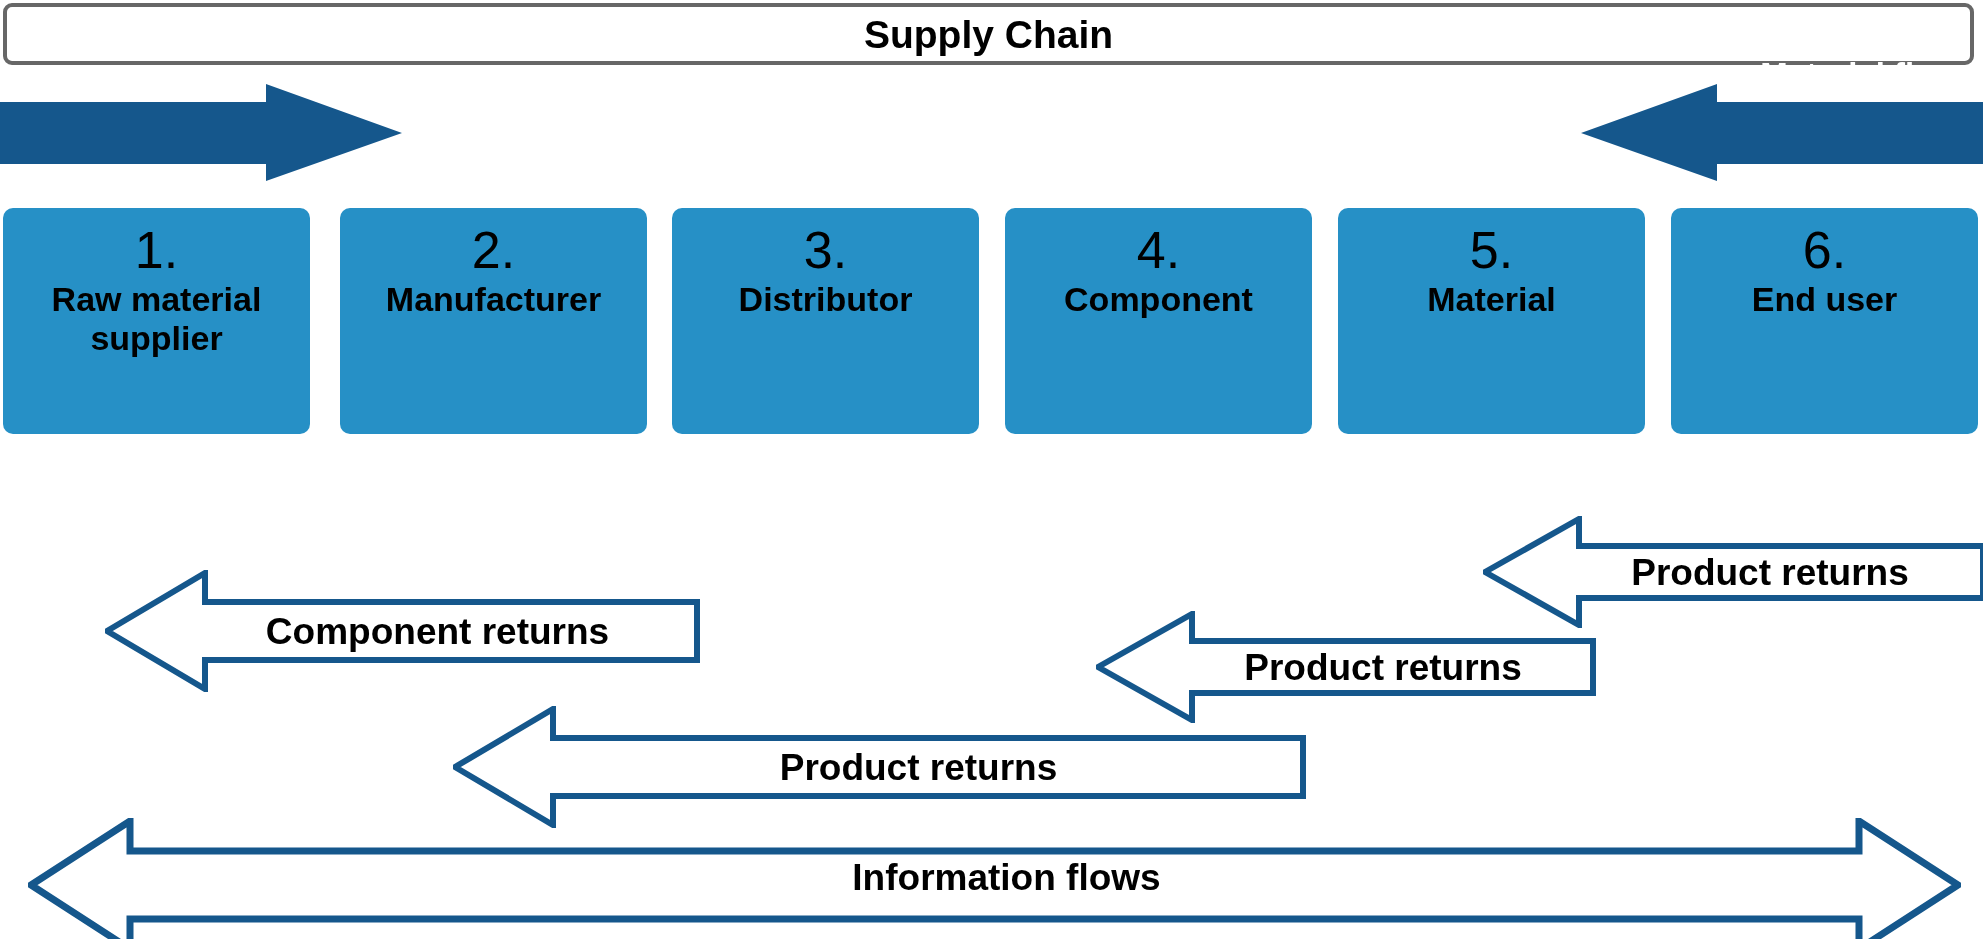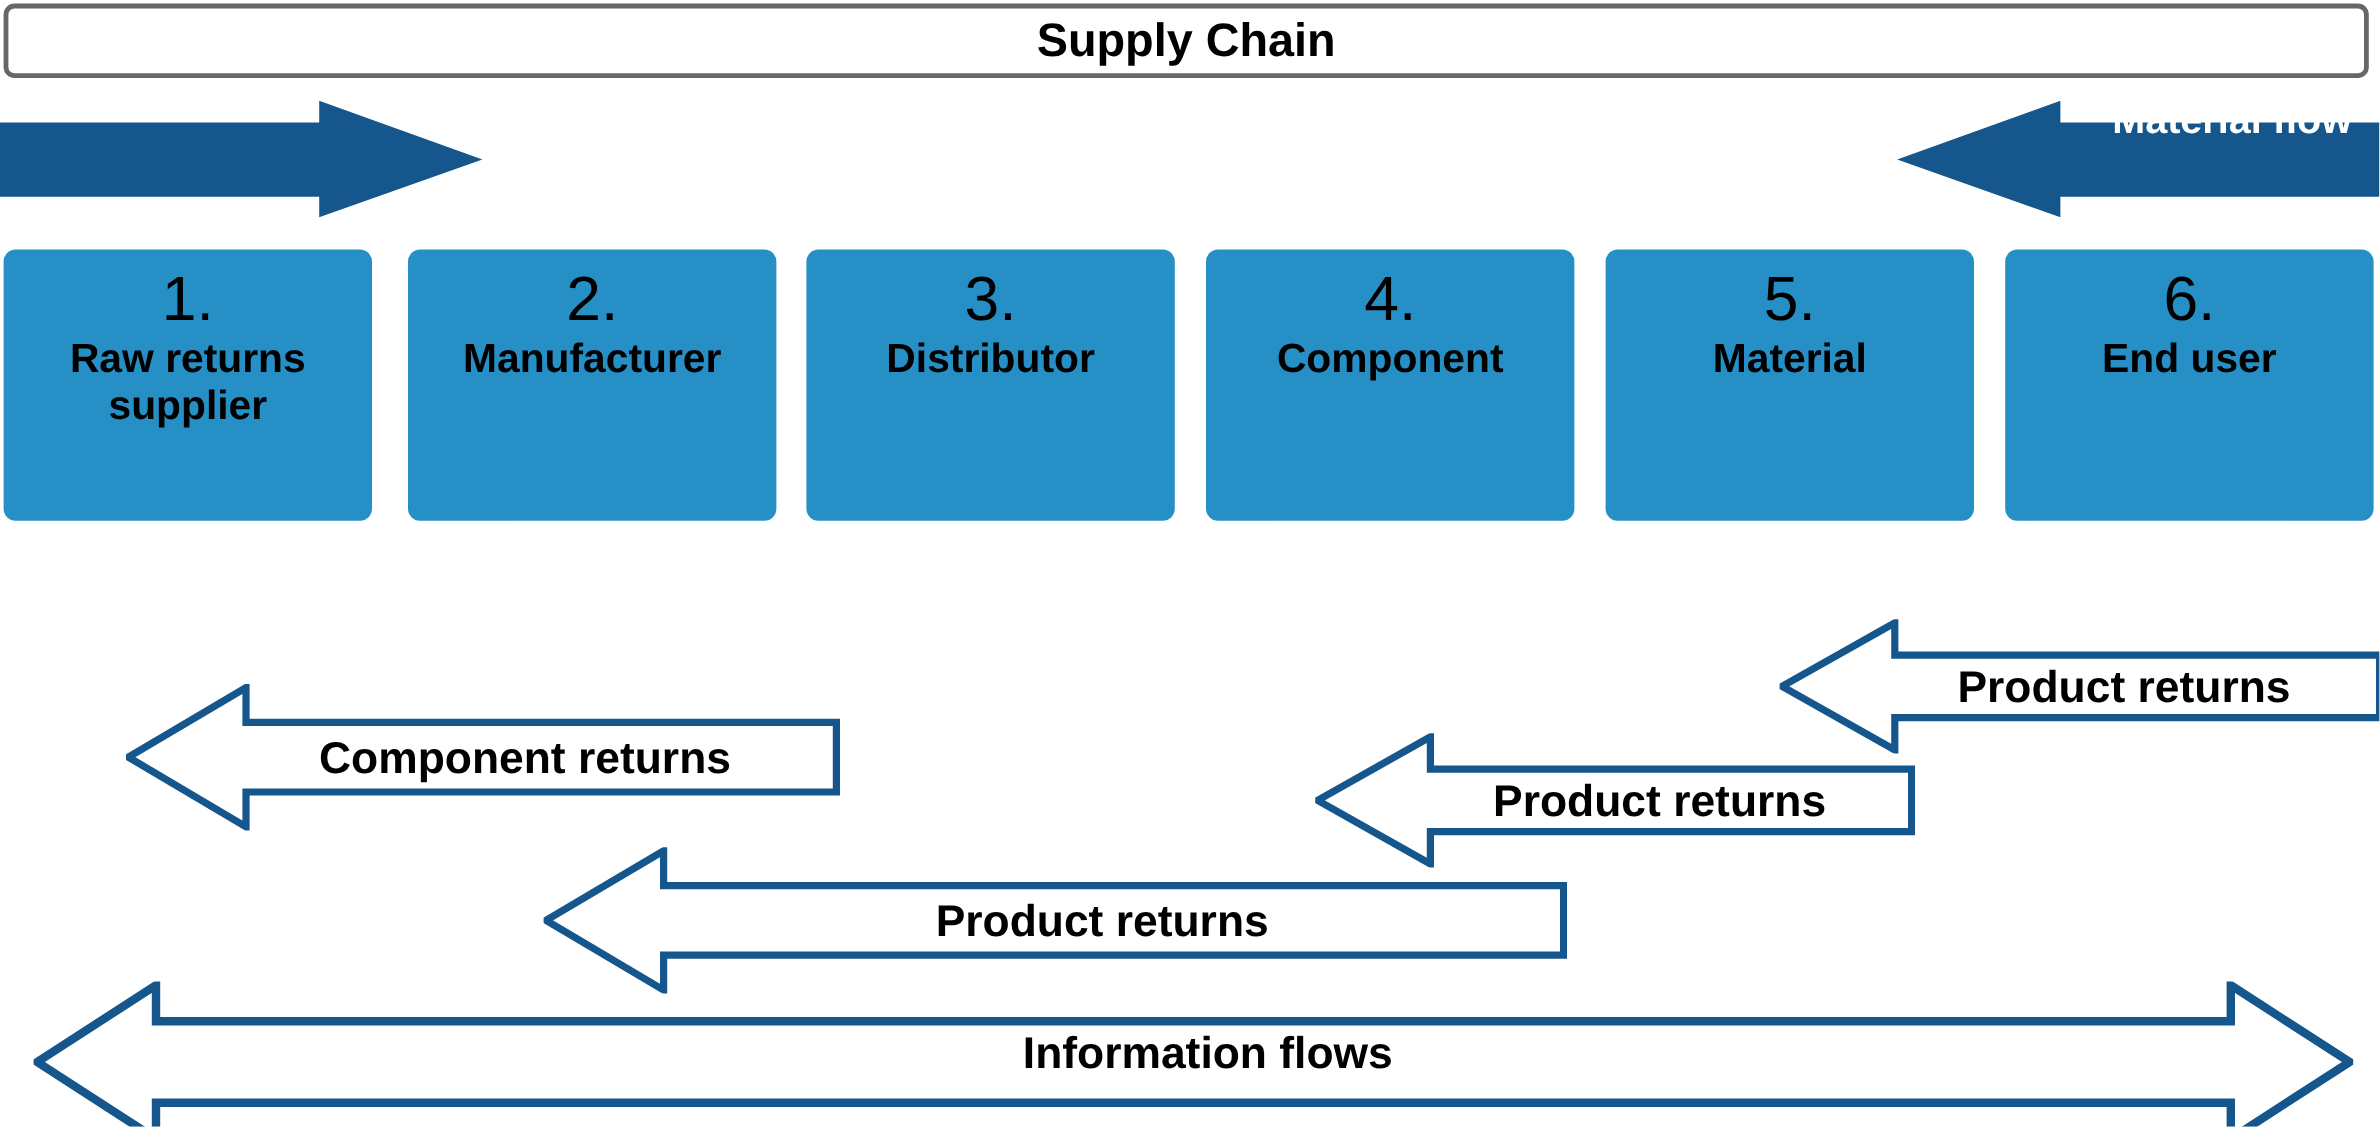--- a/index.html
+++ b/index.html
@@ -114,25 +114,25 @@
       <polygon points="0,18 266,18 266,0 402,49 266,97 266,80 0,80" fill="#15578c"></polygon>
     </svg>
   </div>
   <span class="flow-label" style="left:42px; top:33px; width:240px; height:98px; display:flex; align-items:center;">Cash flow</span>
 
   <div class="flow-arrow" style="left:1579px; top:84px; width:404px; height:98px;">
     <svg width="404" height="98" viewBox="0 0 404 98" aria-hidden="true">
       <polygon points="404,18 138,18 138,0 2,49 138,97 138,80 404,80" fill="#15578c"></polygon>
     </svg>
   </div>
-  <span class="flow-label" style="left:1700px; top:50px; width:260px; height:98px; display:flex; align-items:center; justify-content:flex-end;">Material flow</span>
+  <span class="flow-label" style="left:1700px; top:25px; width:260px; height:98px; display:flex; align-items:center; justify-content:flex-end;">Material flow</span>
 
   <div class="stage-box" style="left:3px;    width:307px;">
     <span class="stage-num">1.</span>
-    <span class="stage-label">Raw returns supplier</span>
+    <span class="stage-label">Raw material supplier</span>
   </div>
 
   <div class="stage-box" style="left:340px;  width:307px;">
     <span class="stage-num">2.</span>
     <span class="stage-label">Manufacturer</span>
   </div>
 
   <div class="stage-box" style="left:672px;  width:307px;">
     <span class="stage-num">3.</span>
     <span class="stage-label">Distributor</span>

